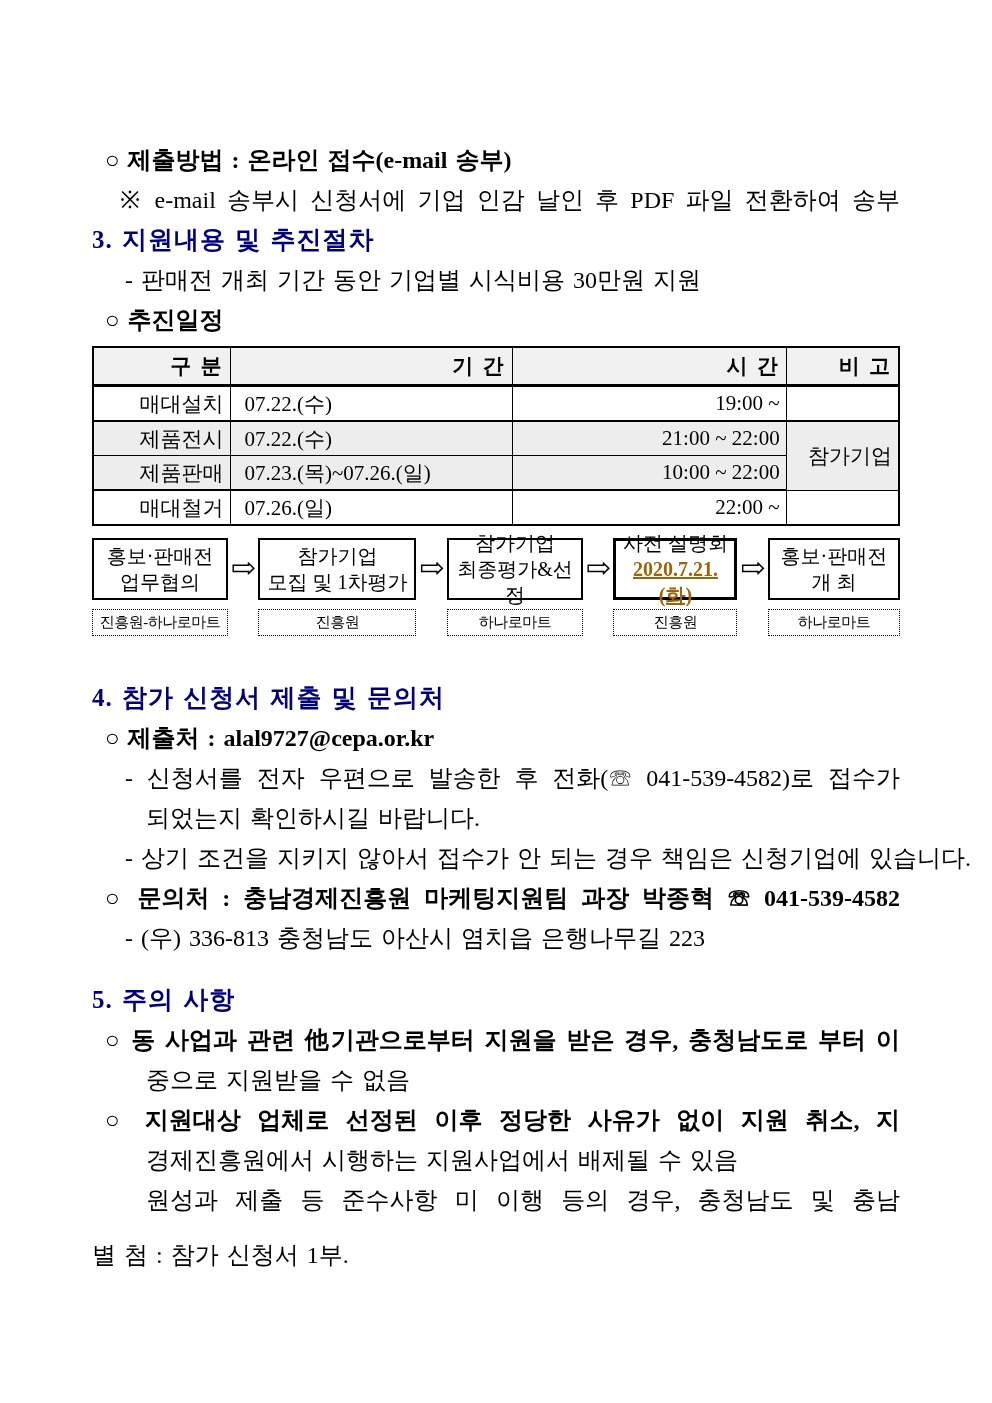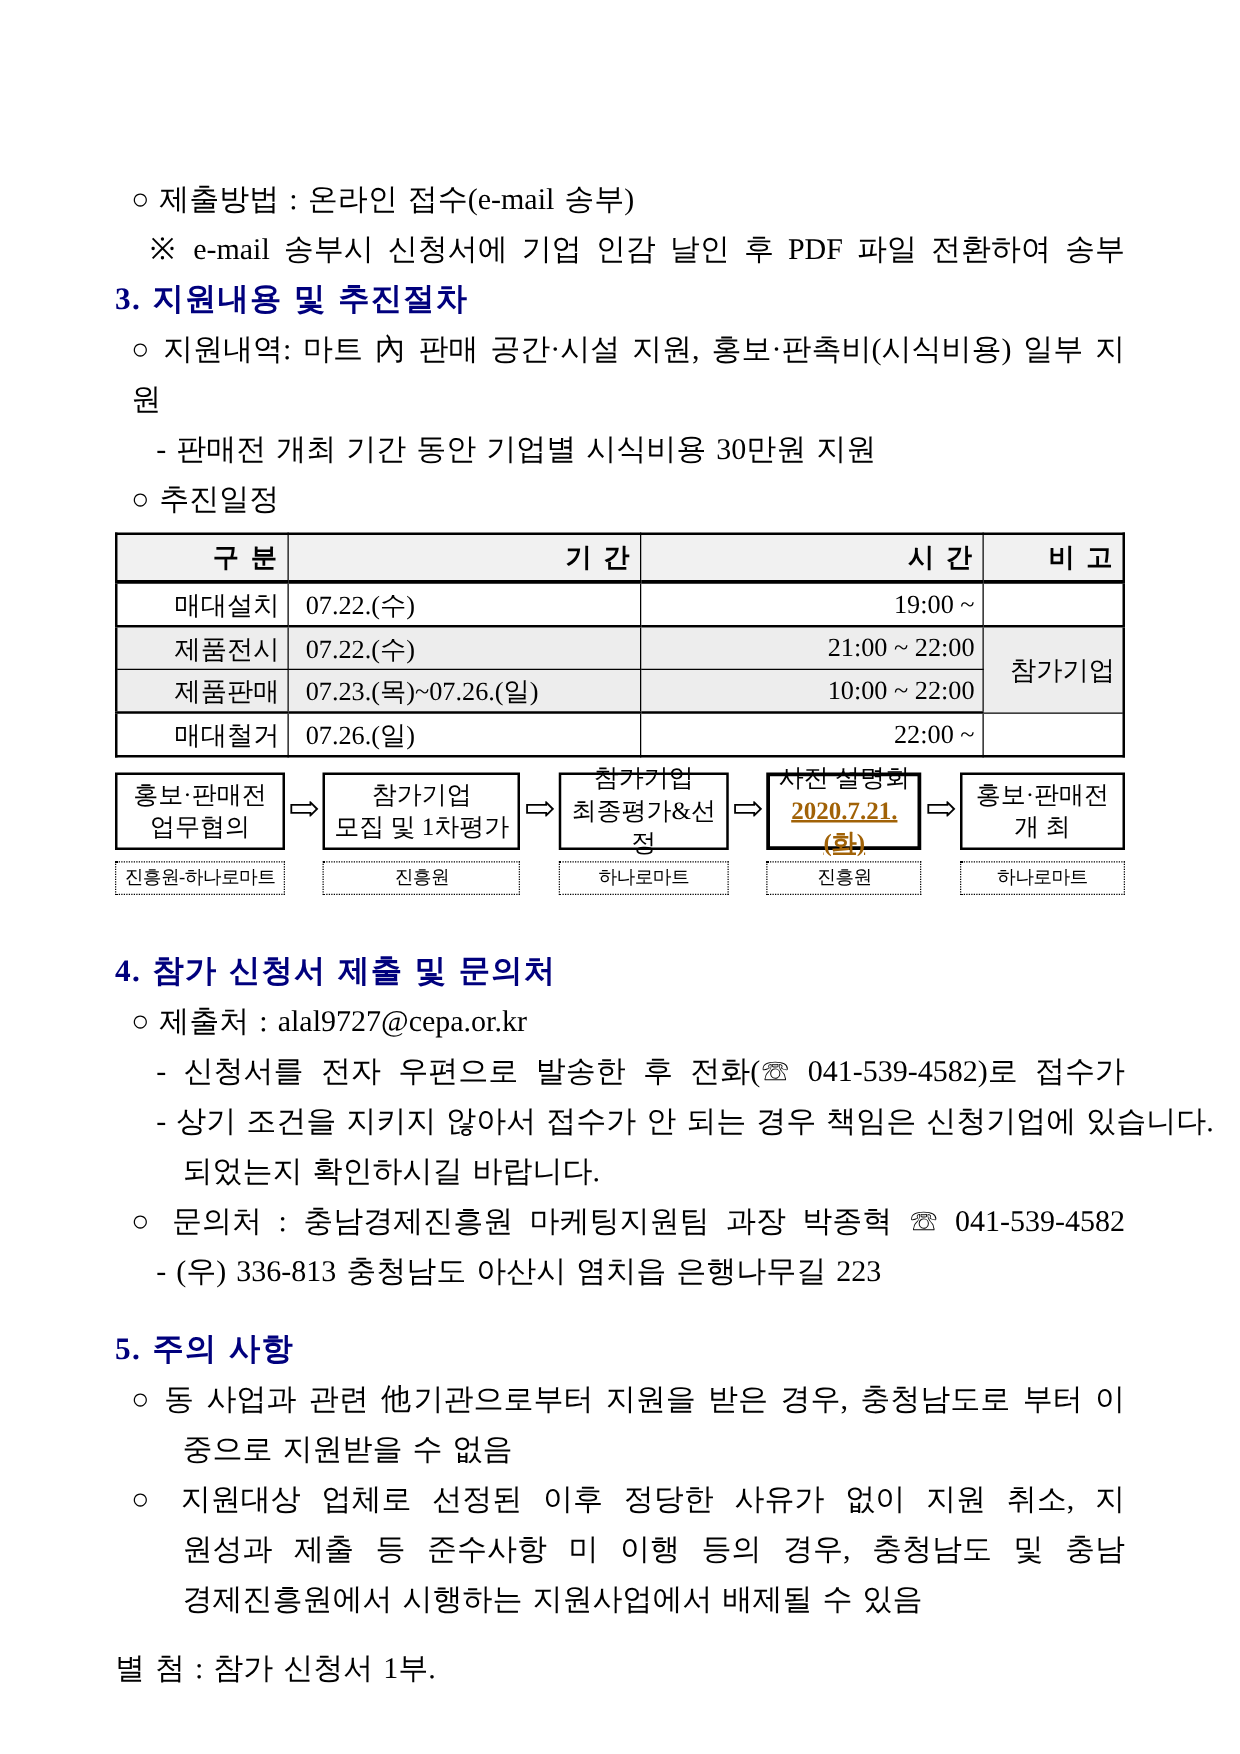--- a/index.html
+++ b/index.html
@@ -8,21 +8,21 @@
     width:992px;height:1403px;
     box-sizing:border-box;
     padding:140px 92px 0 92px;
     background:#ffffff;
     color:#000;
     font-family:"Liberation Serif","DejaVu Serif",serif;
     overflow:hidden;
   }
   .line{font-size:24px;line-height:40px;white-space:nowrap;word-spacing:2px;}
   .l-heading{color:#00007d;font-weight:bold;font-size:25px;letter-spacing:1px;}
-  .l-bullet{padding-left:13px;}
+  .l-bullet{padding-left:13px;font-weight:bold;}
   .l-note{padding-left:28px;}
   .l-dash{padding-left:33px;}
   .l-cont{padding-left:54px;}
   .l-plain{padding-left:0;}
   .fill{white-space:normal;text-align:justify;text-align-last:justify;}
   .gap-lg{margin-top:42px;}
   .gap-md{margin-top:22px;}
   .gap-sm{margin-top:15px;}
 
   
@@ -61,21 +61,20 @@
   .flow-arrow{font-size:30px;line-height:60px;padding:0 1px;color:#000;}
 </style>
 </head>
 <body>
 
 <div class="page">
   <div id="doc">
       <div class="line l-bullet">○ 제출방법 : 온라인 접수(e-mail 송부)</div>
       <div class="line l-note fill">※ e-mail 송부시 신청서에 기업 인감 날인 후 PDF 파일 전환하여 송부</div>
       <div class="line l-heading">3. 지원내용 및 추진절차</div>
-      <div class="line l-bullet fill">○ 지원내역: 마트 內 판매 공간·시설 지원, 홍보·판촉비(시식비용) 일부 지원</div>
       <div class="line l-dash">- 판매전 개최 기간 동안 기업별 시식비용 30만원 지원</div>
       <div class="line l-bullet">○ 추진일정</div>
       <table class="sched-table">
         <colgroup>
           <col style="width: 17%;">
           <col style="width: 35%;">
           <col style="width: 34%;">
           <col style="width: 14%;">
         </colgroup>
         <thead>
@@ -149,25 +148,25 @@
           <div class="flow-box">
             <div class="flow-t1">홍보·판매전</div>
             <div class="flow-t2">개 최</div>
           </div>
           <div class="flow-label">하나로마트</div>
         </div>
       </div>
       <div class="line l-heading gap-lg">4. 참가 신청서 제출 및 문의처</div>
       <div class="line l-bullet">○ 제출처 : alal9727@cepa.or.kr</div>
       <div class="line l-dash fill">- 신청서를 전자 우편으로 발송한 후 전화(☏ 041-539-4582)로 접수가</div>
+      <div class="line l-cont">되었는지 확인하시길 바랍니다.</div>
       <div class="line l-dash">- 상기 조건을 지키지 않아서 접수가 안 되는 경우 책임은 신청기업에 있습니다.</div>
-      <div class="line l-cont">되었는지 확인하시길 바랍니다.</div>
       <div class="line l-bullet fill">○ 문의처 : 충남경제진흥원 마케팅지원팀 과장 박종혁 ☏ 041-539-4582</div>
       <div class="line l-dash">- (우) 336-813 충청남도 아산시 염치읍 은행나무길 223</div>
       <div class="line l-heading gap-md">5. 주의 사항</div>
       <div class="line l-bullet fill">○ 동 사업과 관련 他기관으로부터 지원을 받은 경우, 충청남도로 부터 이</div>
       <div class="line l-cont">중으로 지원받을 수 없음</div>
       <div class="line l-bullet fill">○ 지원대상 업체로 선정된 이후 정당한 사유가 없이 지원 취소, 지</div>
+      <div class="line l-cont">경제진흥원에서 시행하는 지원사업에서 배제될 수 있음</div>
       <div class="line l-cont fill">원성과 제출 등 준수사항 미 이행 등의 경우, 충청남도 및 충남</div>
-      <div class="line l-cont">경제진흥원에서 시행하는 지원사업에서 배제될 수 있음</div>
       <div class="line l-plain gap-sm">별 첨 : 참가 신청서 1부.</div>
     </div>
 </div>
 
 </body></html>

